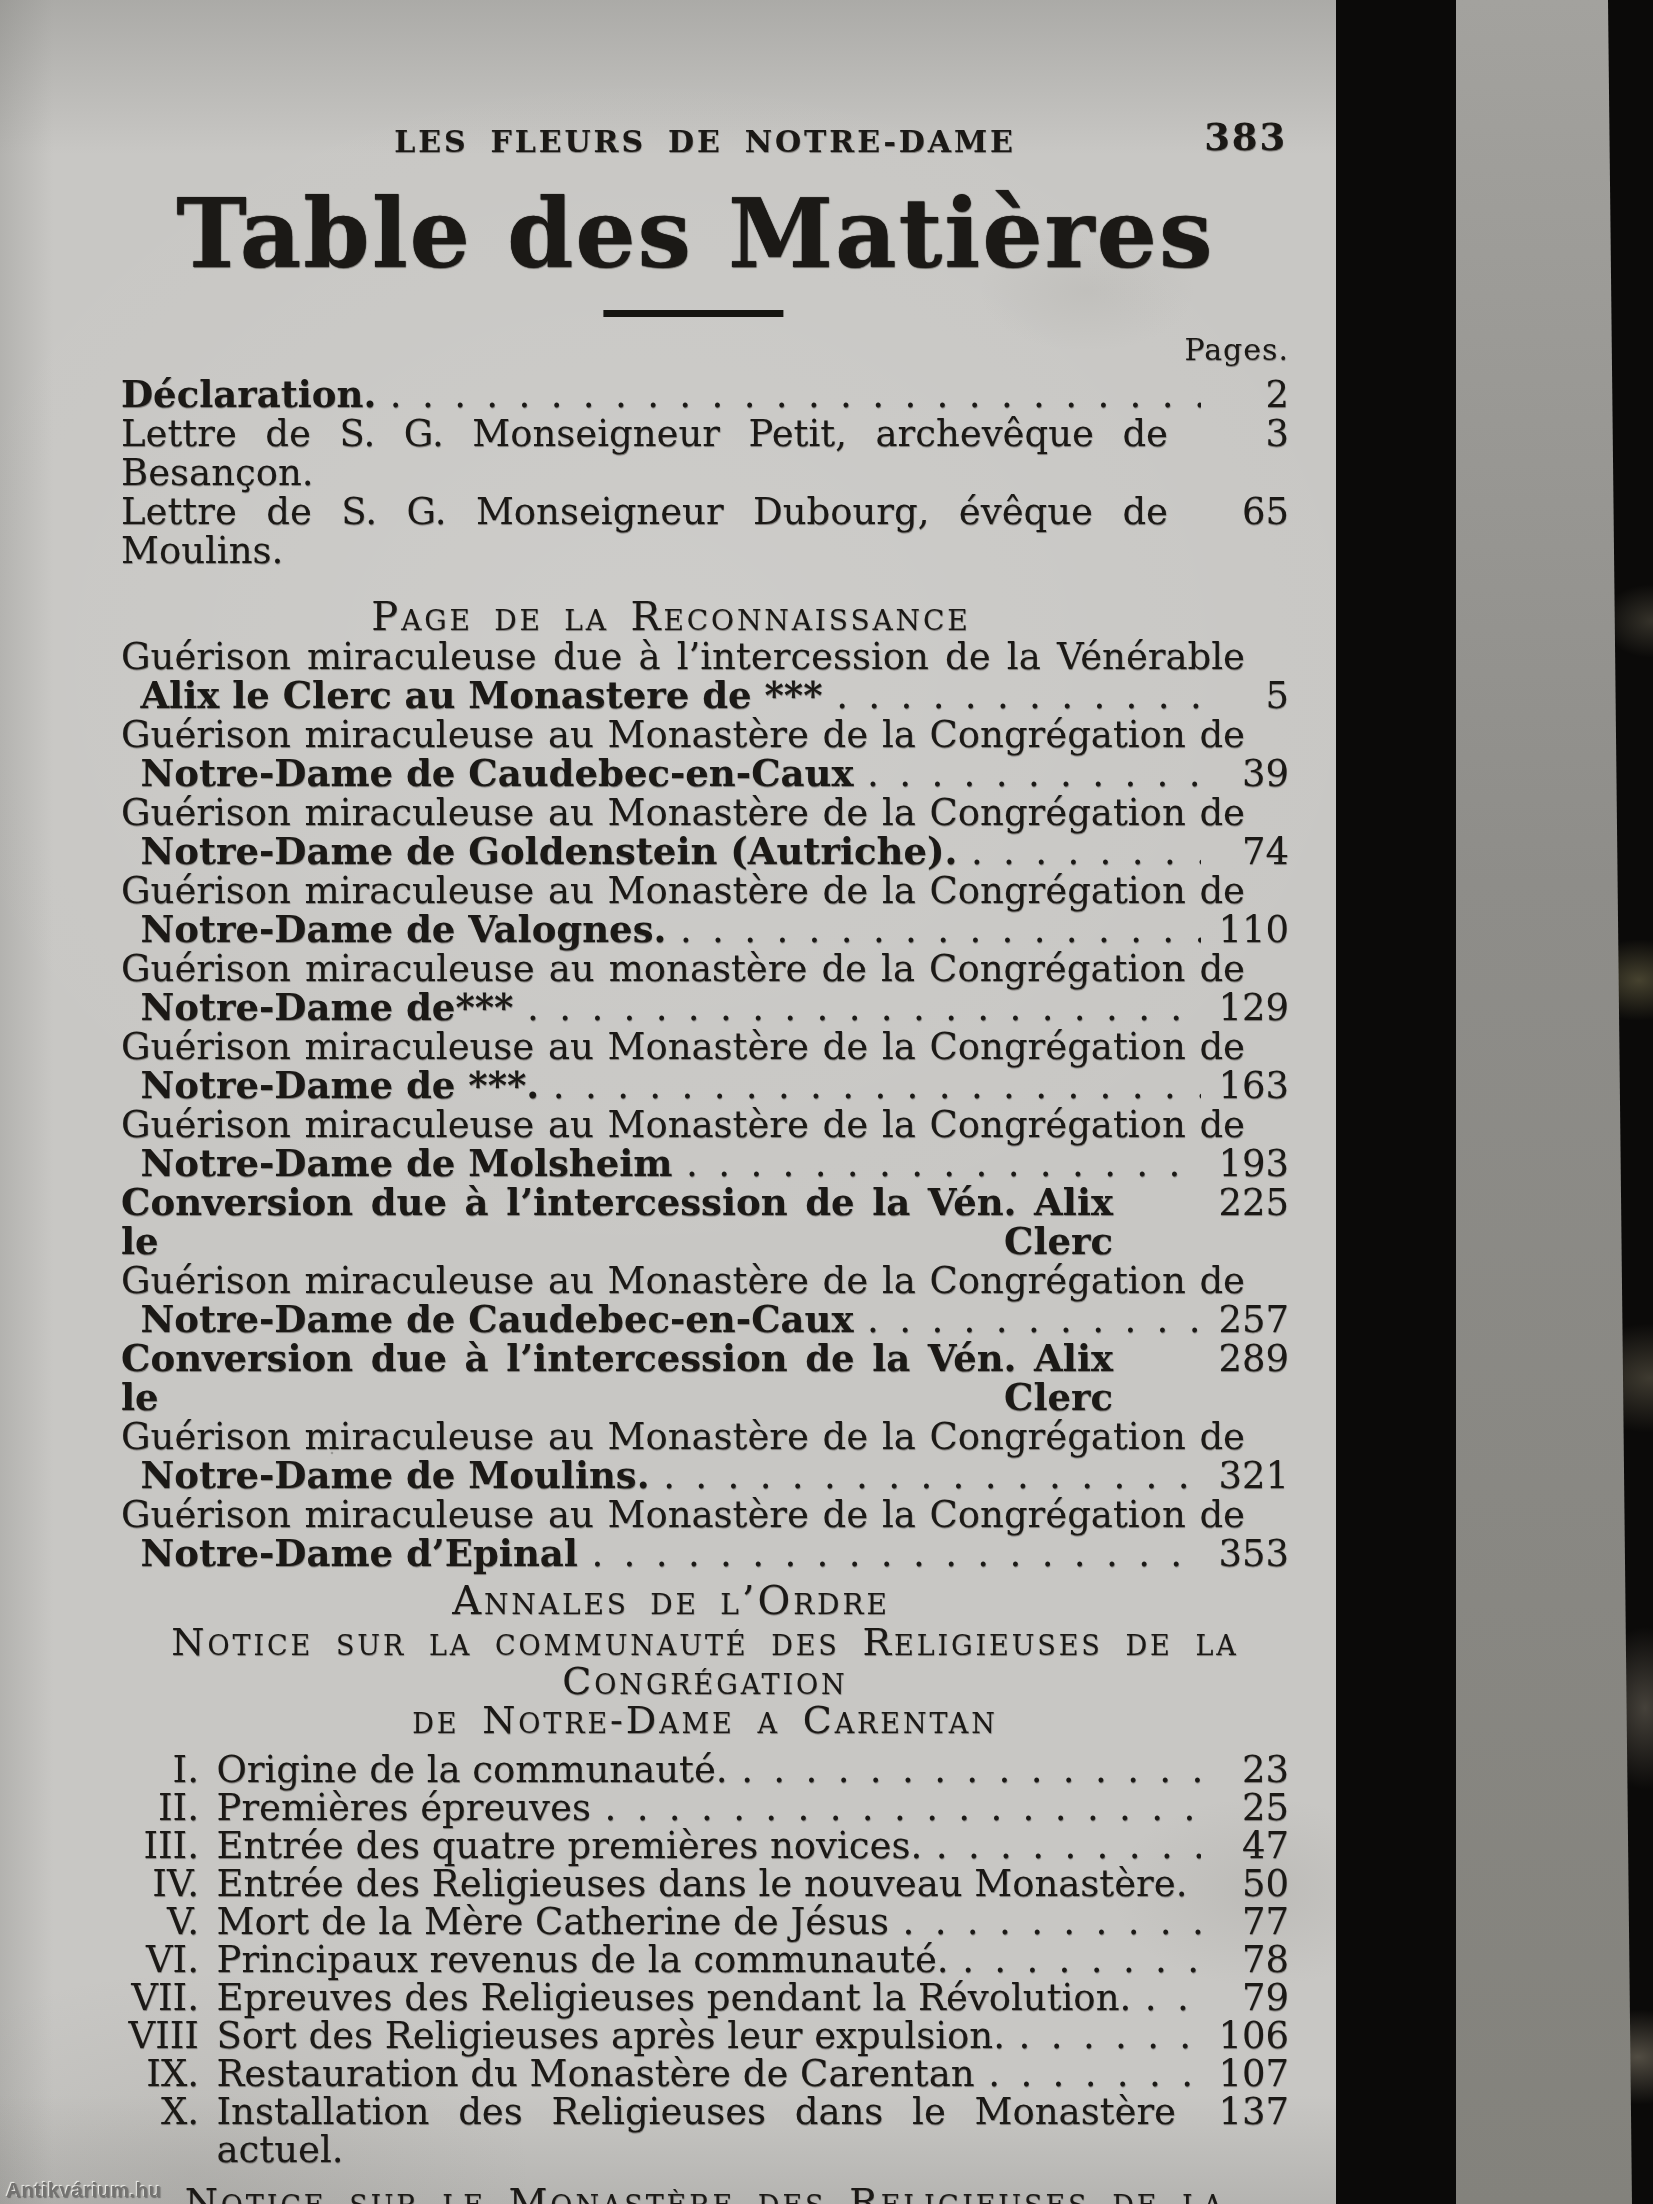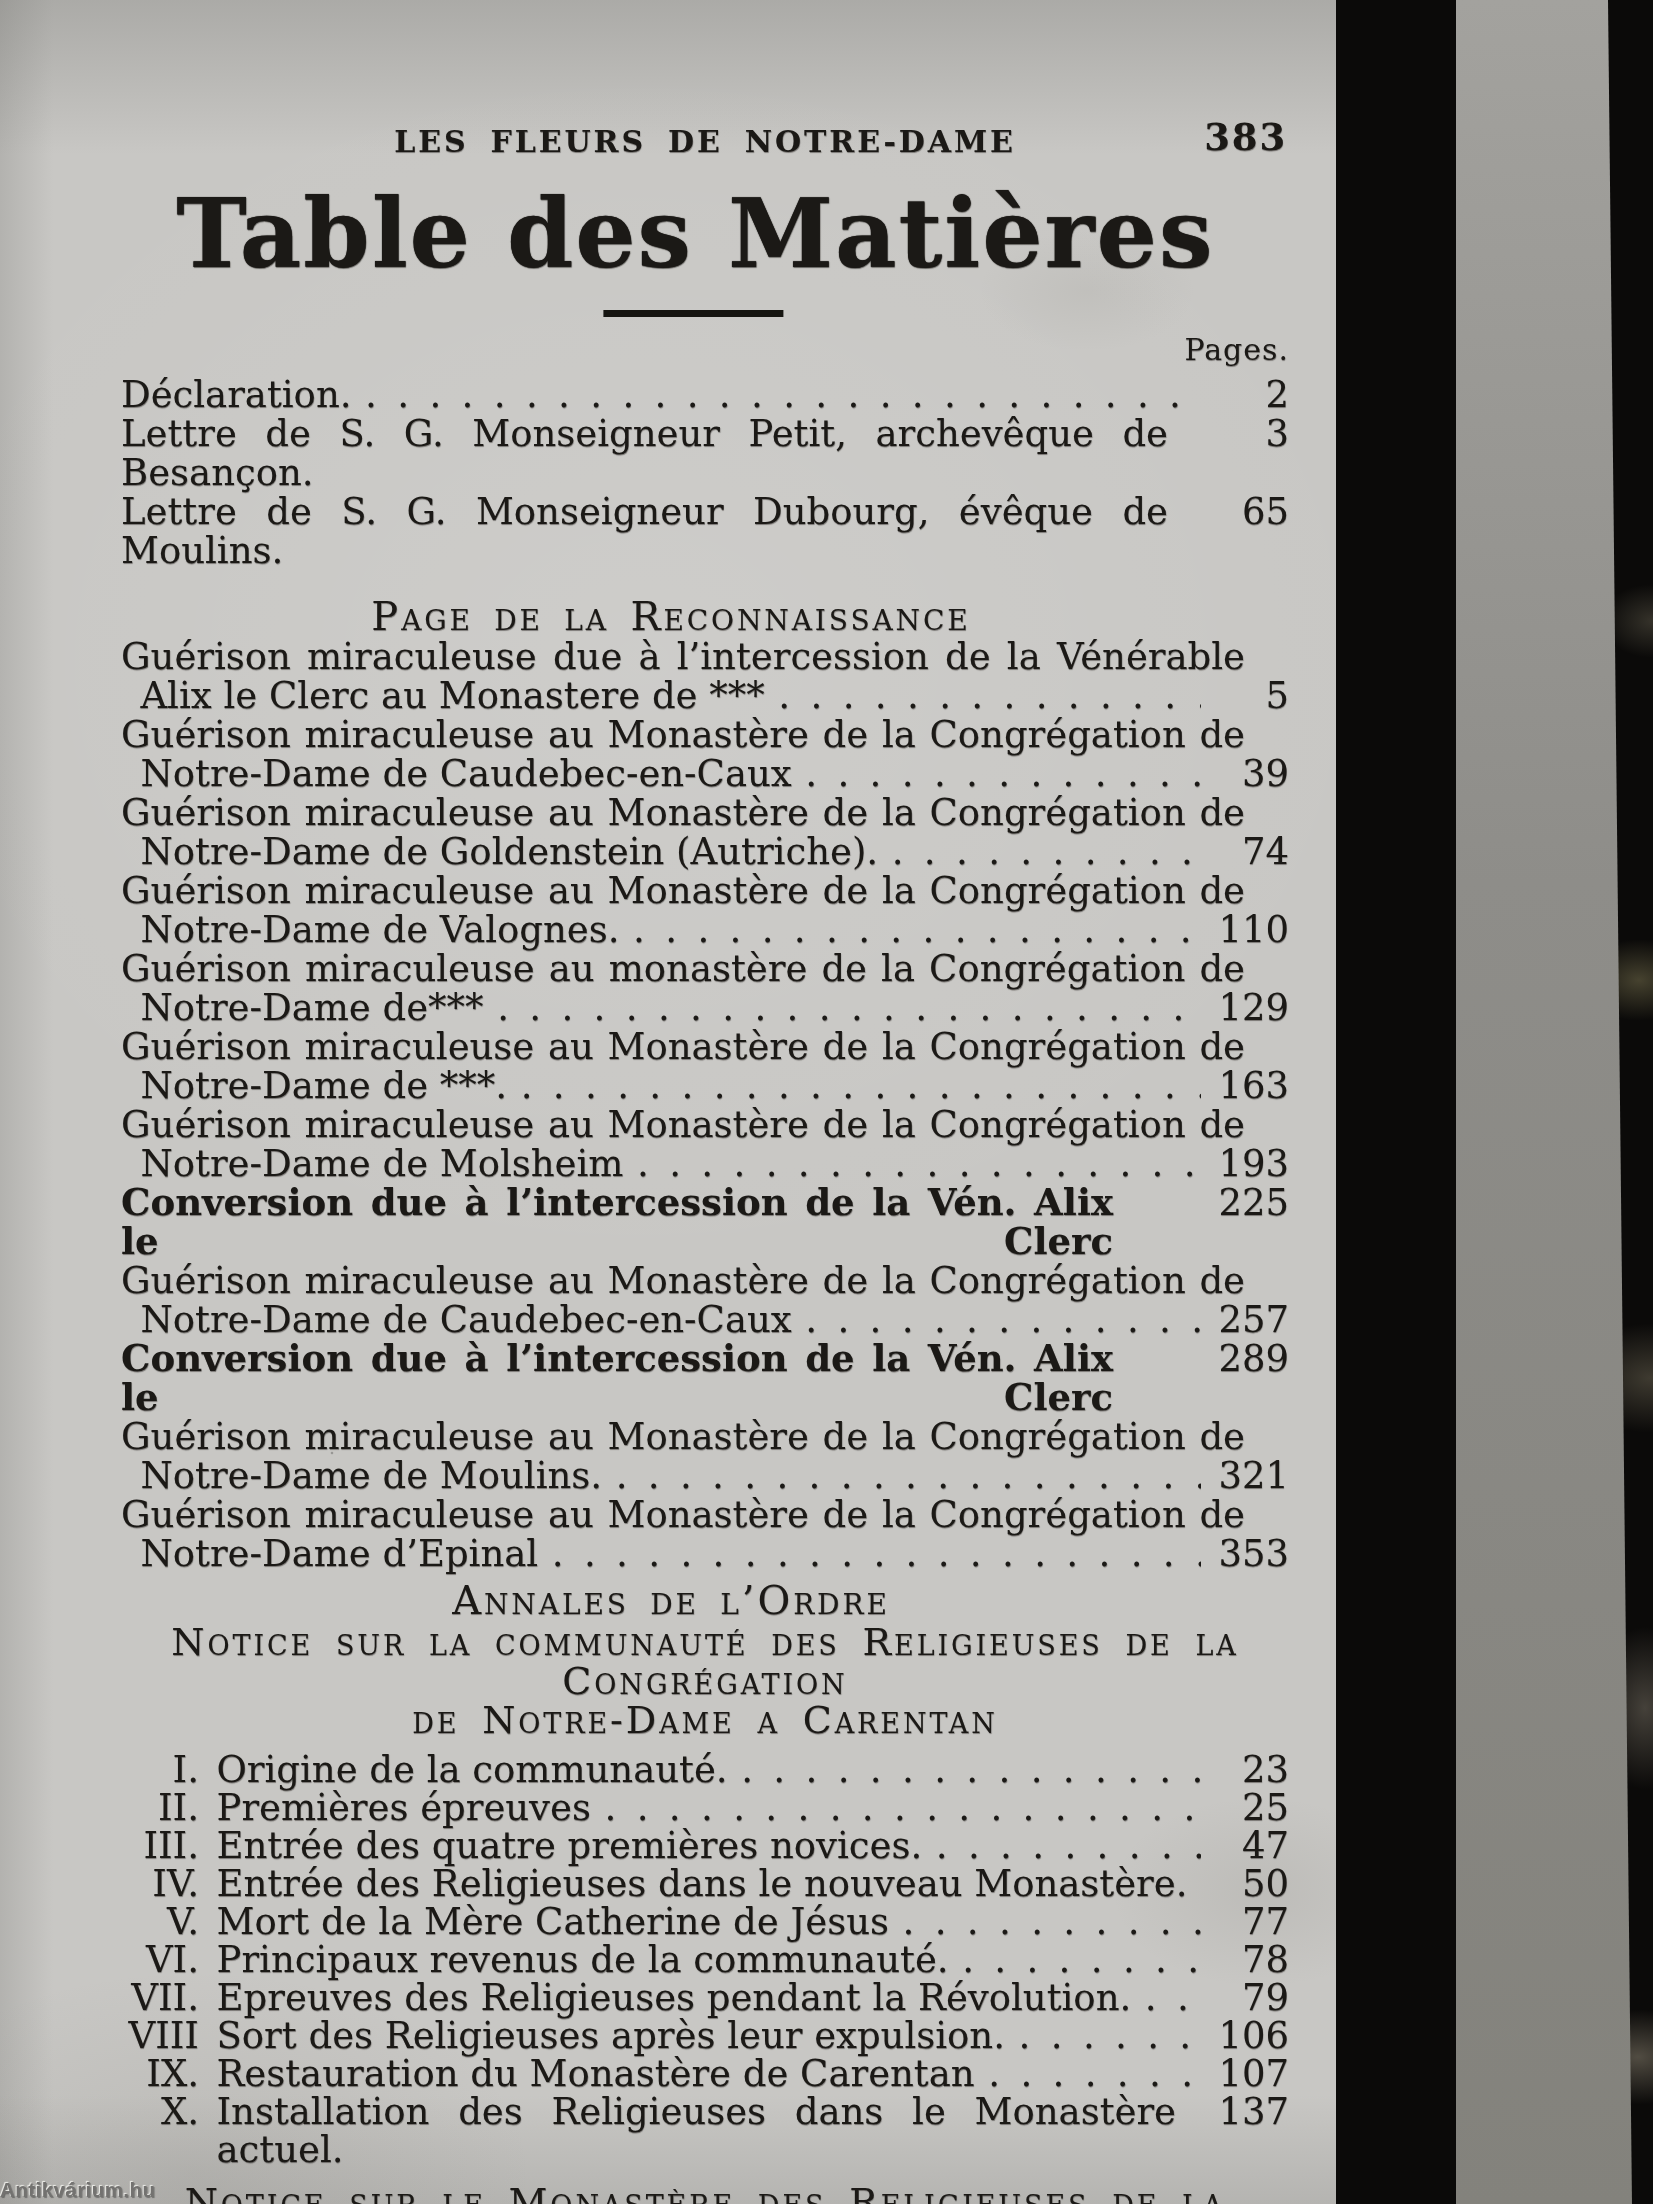--- a/index.html
+++ b/index.html
@@ -33,39 +33,39 @@
     text-shadow:0.4px 0.6px 0.8px rgba(28,25,22,.45);}
   .running-head{position:relative;padding-top:122px;height:39px;line-height:39px;}
   .running-title{text-align:center;font-weight:bold;font-size:30px;letter-spacing:2.9px;word-spacing:8.7px;}
   .folio{position:absolute;right:1.9px;top:118px;font-size:37px;font-weight:bold;letter-spacing:1.9px;}
   .doc-title{margin:25px 19.4px 0 0;text-align:center;font-size:95px;line-height:95px;font-weight:bold;letter-spacing:1.9px;
     text-shadow:0 0 1px currentColor,0.5px 1px 1px rgba(28,25,22,.5);}
   .title-rule{width:180px;height:6.8px;background:#161511;margin:29px auto 0 auto;transform:translateX(-11.6px);}
   .pages-label{text-align:right;font-size:30px;line-height:39px;margin-top:13.6px;letter-spacing:1px;}
   .toc{margin-top:5.8px;font-size:37px;line-height:39px;}
   .row{display:flex;align-items:baseline;}
-  .t{white-space:nowrap;}
+  .t{white-space:nowrap;font-weight:bold;}
   .indent{padding-left:19.4px;}
   .l1{text-align:justify;text-align-last:justify;padding-right:44px;}
   .jt{flex:1;text-align:justify;text-align-last:justify;}
   .pad-a{padding-right:47px;}
   .pad-b{padding-right:102px;font-weight:bold;}
   .leader{flex:1;overflow:hidden;white-space:nowrap;letter-spacing:20.4px;padding-left:13.6px;margin-right:13.6px;}
   .pg{min-width:74px;text-align:right;white-space:nowrap;}
   .sec-heading{font-variant:small-caps;font-size:40px;line-height:39px;letter-spacing:2.9px;word-spacing:5.8px;
     text-align:center;margin:27px 68px 1px 0;}
   .sec-heading.tight{margin:7.8px 68px 0 0;}
   .notice{font-variant:small-caps;font-size:38px;line-height:39px;letter-spacing:2.9px;word-spacing:7.8px;text-align:center;}
   .notice.first{margin-top:2.9px;}
   .roman-group{margin-top:11.6px;line-height:38px;}
   .rnum{width:78px;text-align:right;flex:none;}
   .rtext{margin-left:17.5px;white-space:nowrap;}
   .rjust{flex:1;text-align:justify;text-align-last:justify;margin-left:17.5px;padding-right:39px;}
   .gap14{margin-top:13.6px;}
-  .watermark{position:absolute;left:0;top:2179px;font-family:"Liberation Sans","DejaVu Sans",sans-serif;
+  .watermark{position:absolute;left:6px;top:2179px;font-family:"Liberation Sans","DejaVu Sans",sans-serif;
     font-weight:bold;font-size:20.4px;letter-spacing:0.5px;color:#737270;
     text-shadow:-1px -1px 1px rgba(242,242,238,.95),1px 1px 1px rgba(25,25,25,.4);}
 </style>
 </head>
 <body>
 
 <div class="page">
   <div class="edge-gray"></div>
   <div class="paper">
     <div class="content">

